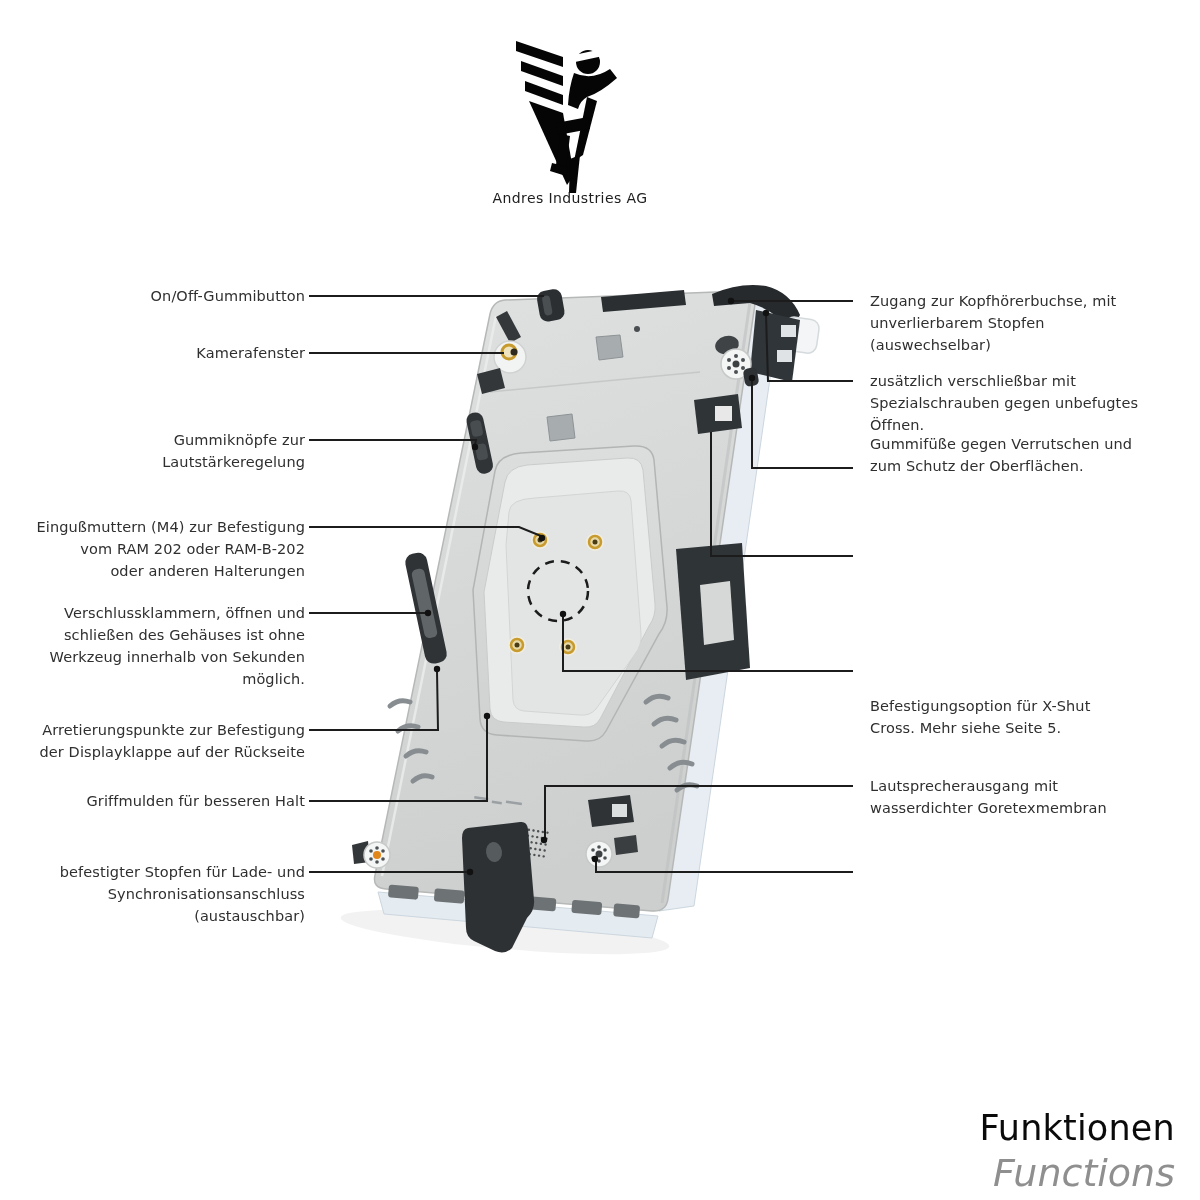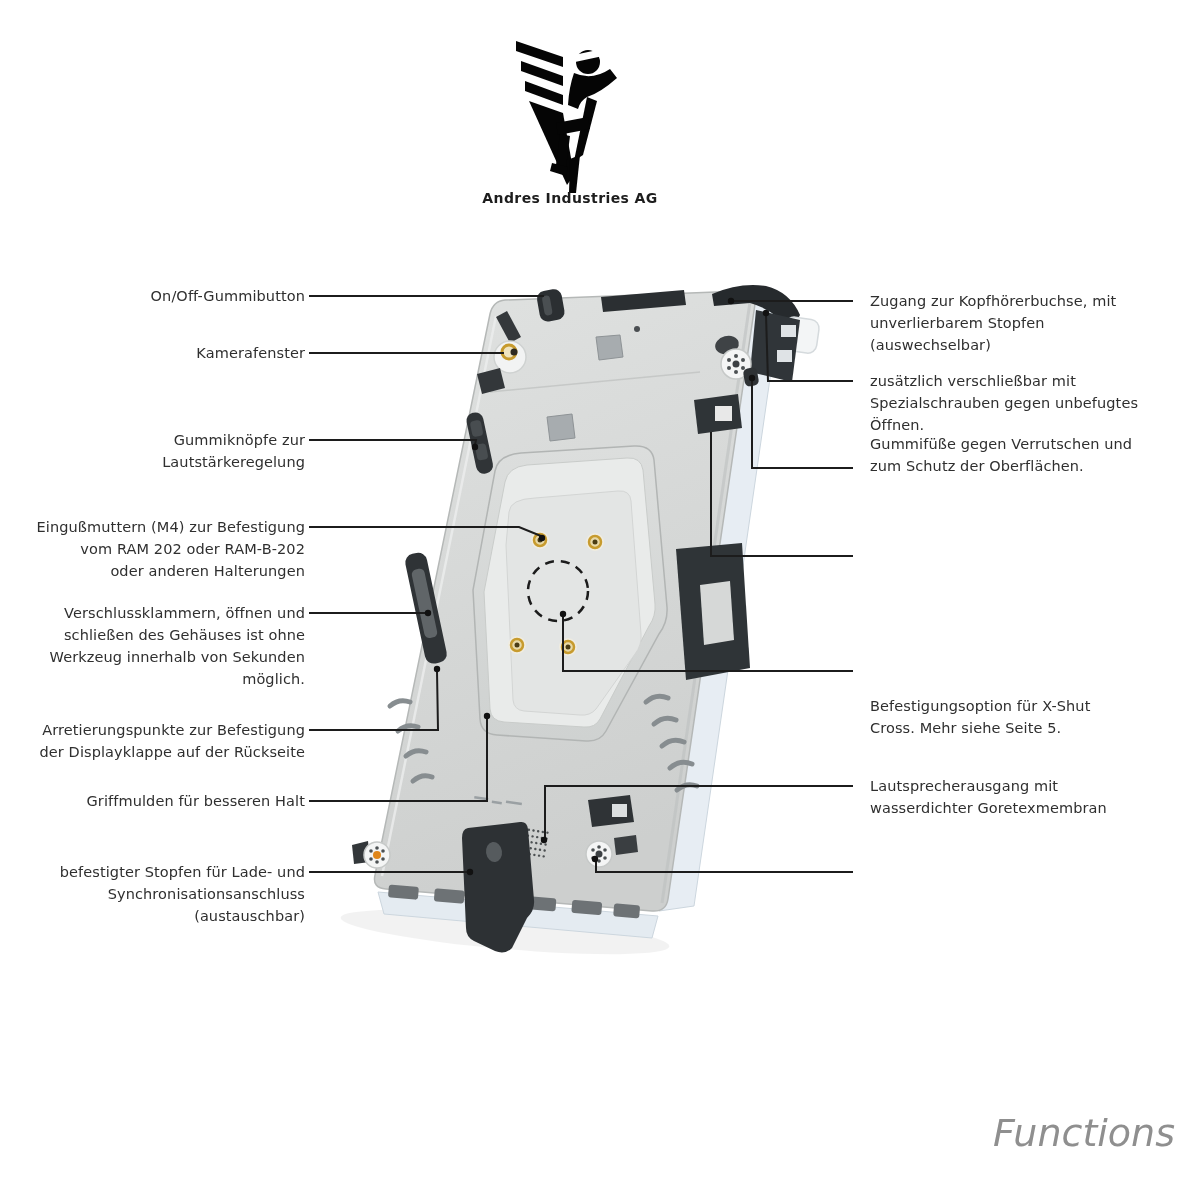--- a/index.html
+++ b/index.html
@@ -3,21 +3,21 @@
 <meta charset="utf-8">
 <style>
   html,body{margin:0;padding:0;background:#ffffff;}
   #page{position:relative;width:1200px;height:1200px;background:#ffffff;overflow:hidden;
         font-family:"DejaVu Sans","Liberation Sans",sans-serif;}
   .lbl{position:absolute;font-size:14.5px;line-height:22px;color:#2f2f2f;
        white-space:pre-line;letter-spacing:0.1px;}
   .lbl.left{right:895px;width:330px;text-align:right;}
   .lbl.right{left:858px;width:335px;text-align:left;margin-left:12px;}
   #brand{position:absolute;left:430px;top:190px;width:280px;text-align:center;
-         font-size:14px;color:#1d1d1d;letter-spacing:0.4px;font-weight:bold;}
+         font-size:14px;color:#1d1d1d;letter-spacing:0.4px;}
   #title-block{position:absolute;right:25px;top:1108px;text-align:right;}
   #title-block .t-de{font-size:35px;color:#0a0a0a;letter-spacing:0.2px;}
   #title-block .t-en{font-size:38px;font-style:italic;color:#8f8f8f;margin-top:3px;}
   svg{position:absolute;left:0;top:0;}
   #logo{left:490px;top:35px;}
 </style>
 </head>
 <body>
 
 <div id="page">
@@ -288,16 +288,17 @@
 Spezialschrauben gegen unbefugtes
 Öffnen.</div>
   <div class="lbl right" style="top:433px">Gummifüße gegen Verrutschen und
 zum Schutz der Oberflächen.</div>
   <div class="lbl right" style="top:695px">Befestigungsoption für X-Shut
 Cross. Mehr siehe Seite 5.</div>
   <div class="lbl right" style="top:775px">Lautsprecherausgang mit
 wasserdichter Goretexmembran</div>
 
   <div id="title-block">
+    <div class="t-de">Funktionen</div>
     <div class="t-en">Functions</div>
   </div>
 
 </div>
 
 </body></html>

